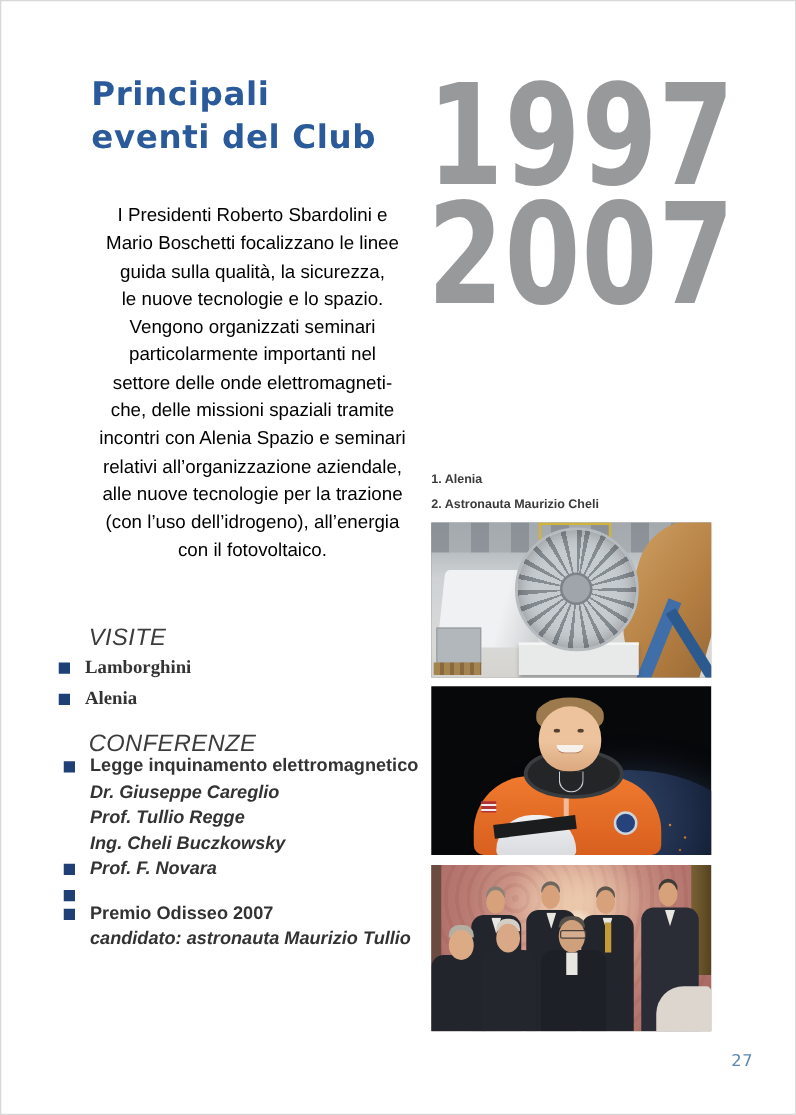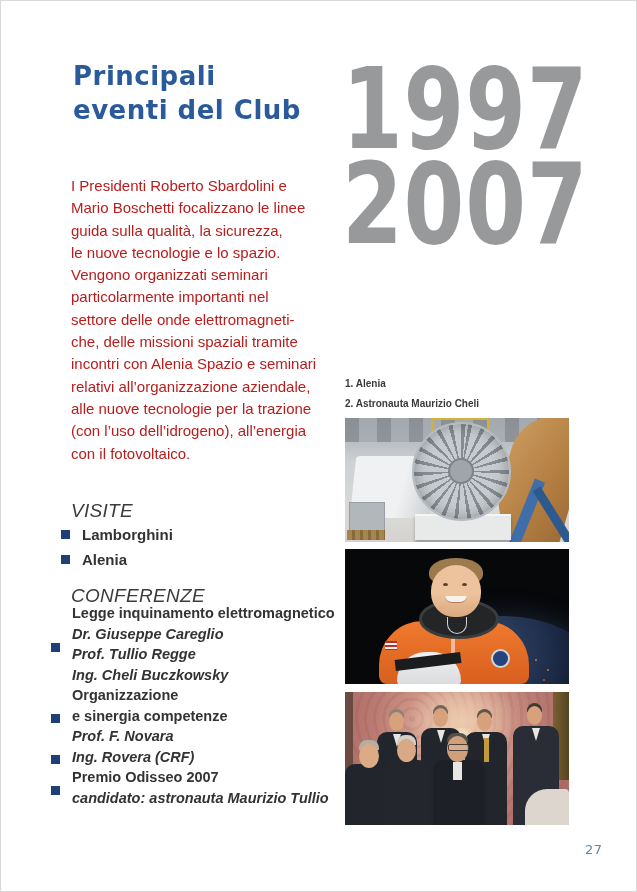--- a/index.html
+++ b/index.html
@@ -20,39 +20,39 @@
     position:absolute;left:341px;
     font-family:"DejaVu Sans",sans-serif;font-weight:bold;
     font-size:112px;line-height:1;color:#97999b;
     transform:scaleX(0.78);transform-origin:left top;letter-spacing:1px;
   }
   .year-top{top:52px;}
   .year-bottom{top:147px;}
 
   
   .intro{
-    position:absolute;left:70px;top:174px;width:262px;
-    font-size:15px;line-height:22.3px;color:#b91c1c;
+    position:absolute;left:70px;top:161px;width:262px;
+    font-size:15px;line-height:22.3px;color:#000000;text-align:center;
   }
 
   
   .captions{position:absolute;left:344px;top:341px;font-size:10px;font-weight:bold;color:#3a3a3a;line-height:20px;margin-top:32px;}
 
   
   .section-heading{position:absolute;left:70px;font-style:italic;font-size:19px;color:#3c3c3c;letter-spacing:0.3px;}
   .visite-heading{top:499px;}
   .conf-heading{top:584px;}
 
-  .visite-list{position:absolute;left:60px;top:521px;}
+  .visite-list{position:absolute;left:46px;top:521px;font-family:Liberation Serif, serif;}
   .vrow{display:flex;align-items:center;height:25px;}
   .bullet{width:9px;height:9px;background:#1e4076;margin-right:12px;flex:none;}
   .vlabel{font-weight:bold;font-size:15px;color:#333;}
 
   .conf-list{position:absolute;left:50px;top:602px;width:310px;}
-  .citem{display:flex;align-items:center;}
+  .citem{display:flex;align-items:flex-start;}
   .citem .bullet{margin-top:6px;}
   .ctext{font-size:14.5px;line-height:20.5px;color:#333;}
   .ctitle{font-weight:bold;}
   .cspeaker{font-weight:bold;font-style:italic;}
 
   
   .pagenum{
     position:absolute;left:584px;top:841px;
     font-family:"DejaVu Sans",sans-serif;font-weight:normal;
     font-size:13px;letter-spacing:0.5px;color:#5f86b0;
@@ -168,30 +168,27 @@
         <div class="ctitle preline">Legge inquinamento elettromagnetico</div>
         <div class="cspeaker">Dr. Giuseppe Careglio</div>
         <div class="cspeaker">Prof. Tullio Regge</div>
         <div class="cspeaker">Ing. Cheli Buczkowsky</div>
       </div>
     </div>
 
     <div class="citem">
       <span class="bullet"></span>
       <div class="ctext">
-        <div class="ctitle preline">Organizzazione
-e sinergia competenze</div>
         <div class="cspeaker">Prof. F. Novara</div>
       </div>
     </div>
 
     <div class="citem">
       <span class="bullet"></span>
       <div class="ctext">
-        <div class="cspeaker">Ing. Rovera (CRF)</div>
       </div>
     </div>
 
     <div class="citem">
       <span class="bullet"></span>
       <div class="ctext">
         <div class="ctitle preline">Premio Odisseo 2007</div>
         <div class="cspeaker">candidato: astronauta Maurizio Tullio</div>
       </div>
     </div>

